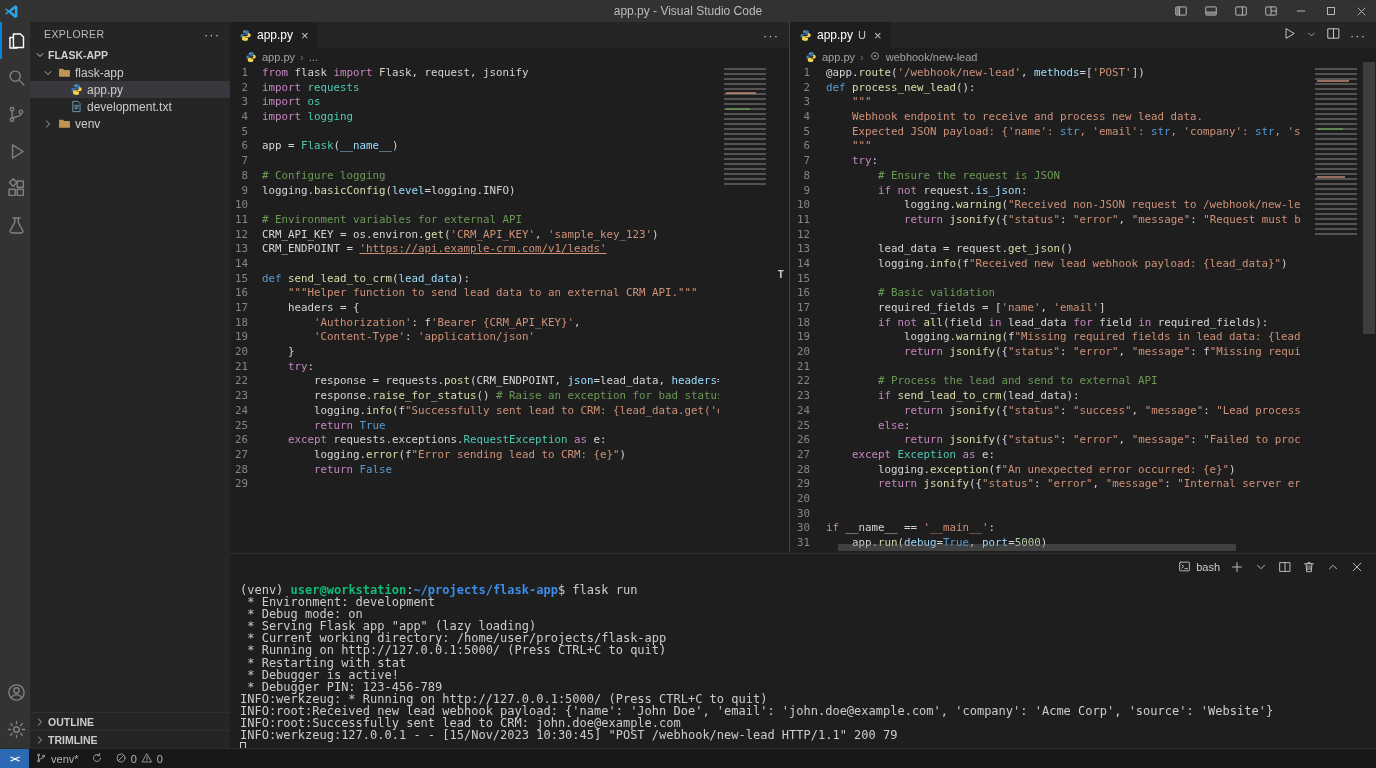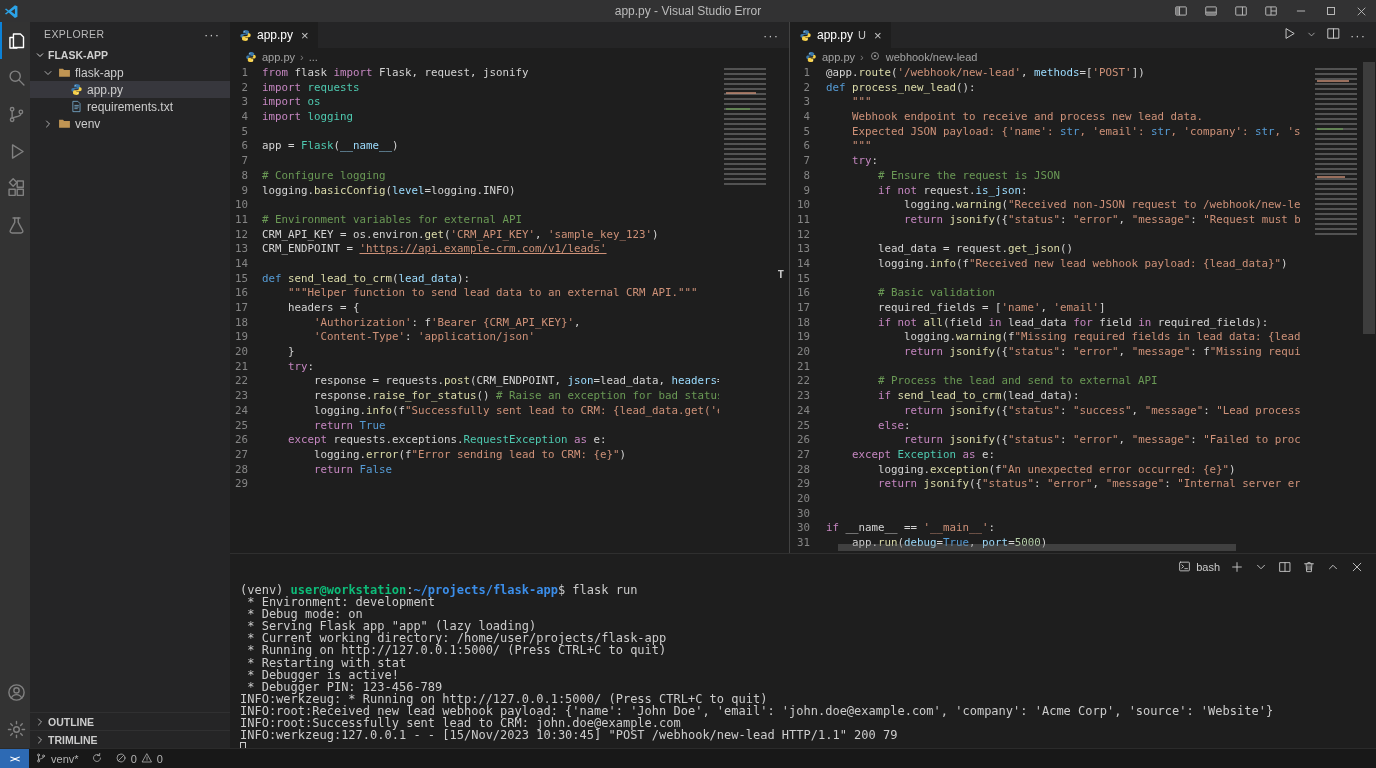--- a/index.html
+++ b/index.html
@@ -104,21 +104,21 @@
 </style>
 </head>
 <body>
 
 <div class="titlebar">
   <span class="vscode-logo">
     <svg width="15" height="15" viewBox="0 0 24 24">
         <path fill="#2BA3E8" d="M17.5 1.8 7.4 10.4 3.4 7.3 1.5 8.3l4.4 3.7-4.4 3.7 1.9 1 4-3.1 10.1 8.6 4-1.9V3.7l-4-1.9zm0 5.9v8.6L11.3 12l6.2-4.3z"></path>
       </svg>
   </span>
-  <div class="win-title">app.py - Visual Studio Error</div>
+  <div class="win-title">app.py - Visual Studio Code</div>
   <div class="titlebar-right">
     <span class="tb-icon">
         <svg viewBox="0 0 24 24" fill="none" stroke="currentColor" stroke-width="1.6">
           <rect x="3" y="5" width="18" height="14" rx="1"></rect>
           <line x1="9.5" y1="5" x2="9.5" y2="19"></line>
           <rect x="4" y="6" width="4.5" height="12" fill="currentColor" stroke="none" opacity=".55"></rect>
         </svg>
       </span>
     <span class="tb-icon">
         <svg viewBox="0 0 24 24" fill="none" stroke="currentColor" stroke-width="1.6">
@@ -262,21 +262,21 @@
         <div class="tree-row" style="padding-left:24px">
           <span class="tree-chevron"></span>
           <span class="tree-icon">
             <svg viewBox="0 0 24 24">
               <path fill="none" stroke="#75a7c9" stroke-width="1.6" stroke-linecap="round" stroke-linejoin="round" d="M6 2.5h8.5l4 4v15H6z"></path>
               <line fill="none" stroke="#75a7c9" stroke-width="1.6" stroke-linecap="round" stroke-linejoin="round" x1="8.8" y1="10" x2="15.5" y2="10"></line>
               <line fill="none" stroke="#75a7c9" stroke-width="1.6" stroke-linecap="round" stroke-linejoin="round" x1="8.8" y1="13" x2="15.5" y2="13"></line>
               <line fill="none" stroke="#75a7c9" stroke-width="1.6" stroke-linecap="round" stroke-linejoin="round" x1="8.8" y1="16" x2="13.5" y2="16"></line>
             </svg>
           </span>
-          <span class="tree-label">requirements.txt</span>
+          <span class="tree-label">development.txt</span>
         </div>
         <div class="tree-row" style="padding-left:12px">
           <span class="tree-chevron">
             <svg viewBox="0 0 24 24">
               <polyline fill="none" stroke="currentColor" stroke-width="1.6" stroke-linecap="round" stroke-linejoin="round" points="9,6 15,12 9,18"></polyline>
             </svg>
           </span>
           <span class="tree-icon">
             <svg viewBox="0 0 24 24">
               <path fill="#c09553" d="M2 5h7.2l2 2.3H22V20H2z"></path>

